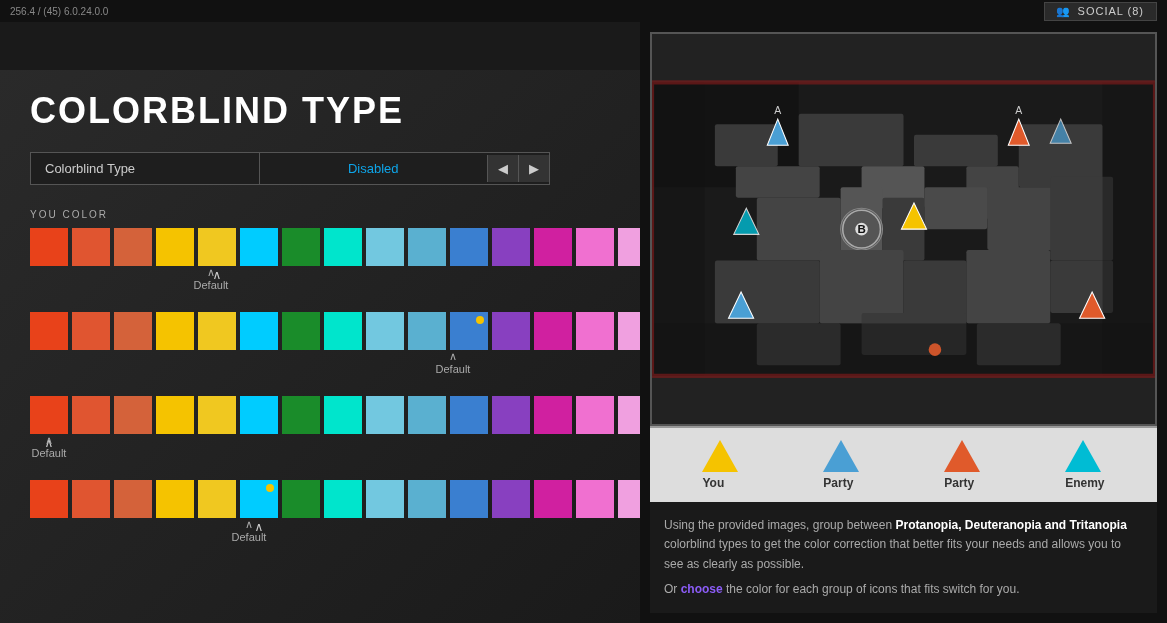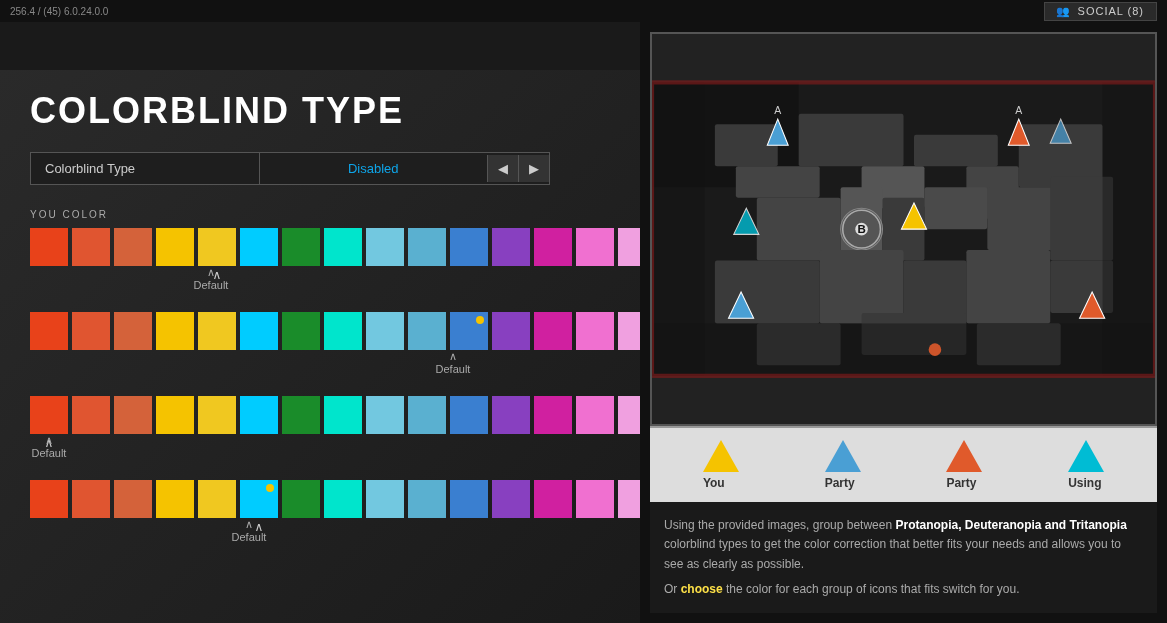--- a/index.html
+++ b/index.html
@@ -200,21 +200,21 @@
 
     
     .info-box {
       padding: 14px;
       background: #1a1a1a;
       font-size: 12px;
       color: #aaa;
       line-height: 1.6;
     }
     .info-box strong { color: #fff; margin-top: 32px; }
-    .info-box .choose-link { color: #fde047; font-weight: bold; }
+    .info-box .choose-link { color: #8b5cf6; font-weight: bold; }
 
     
     .dot-indicator {
       position: absolute;
       top: 4px;
       right: 4px;
       width: 8px;
       height: 8px;
       background: #f5c300;
       border-radius: 50%;
@@ -449,21 +449,21 @@
       <div class="legend-item">
         <div class="triangle-ally legend-icon"></div>
         <span class="legend-name">Party</span>
       </div>
       <div class="legend-item">
         <div class="triangle-enemy legend-icon"></div>
         <span class="legend-name">Party</span>
       </div>
       <div class="legend-item">
         <div class="triangle-party legend-icon"></div>
-        <span class="legend-name">Using</span>
+        <span class="legend-name">Enemy</span>
       </div>
     </div>
 
     <div class="info-box">
       <p>
         <span>Using the provided images, group between </span><strong>Protanopia, Deuteranopia and Tritanopia</strong><span> colorblind types to get the color correction that better fits your needs and allows you to see as clearly as possible.</span>
       </p>
       <p style="margin-top:6px;">
         <span>Or </span><span class="choose-link">choose</span><span> the color for each group of icons that fits switch for you.</span>
       </p>

